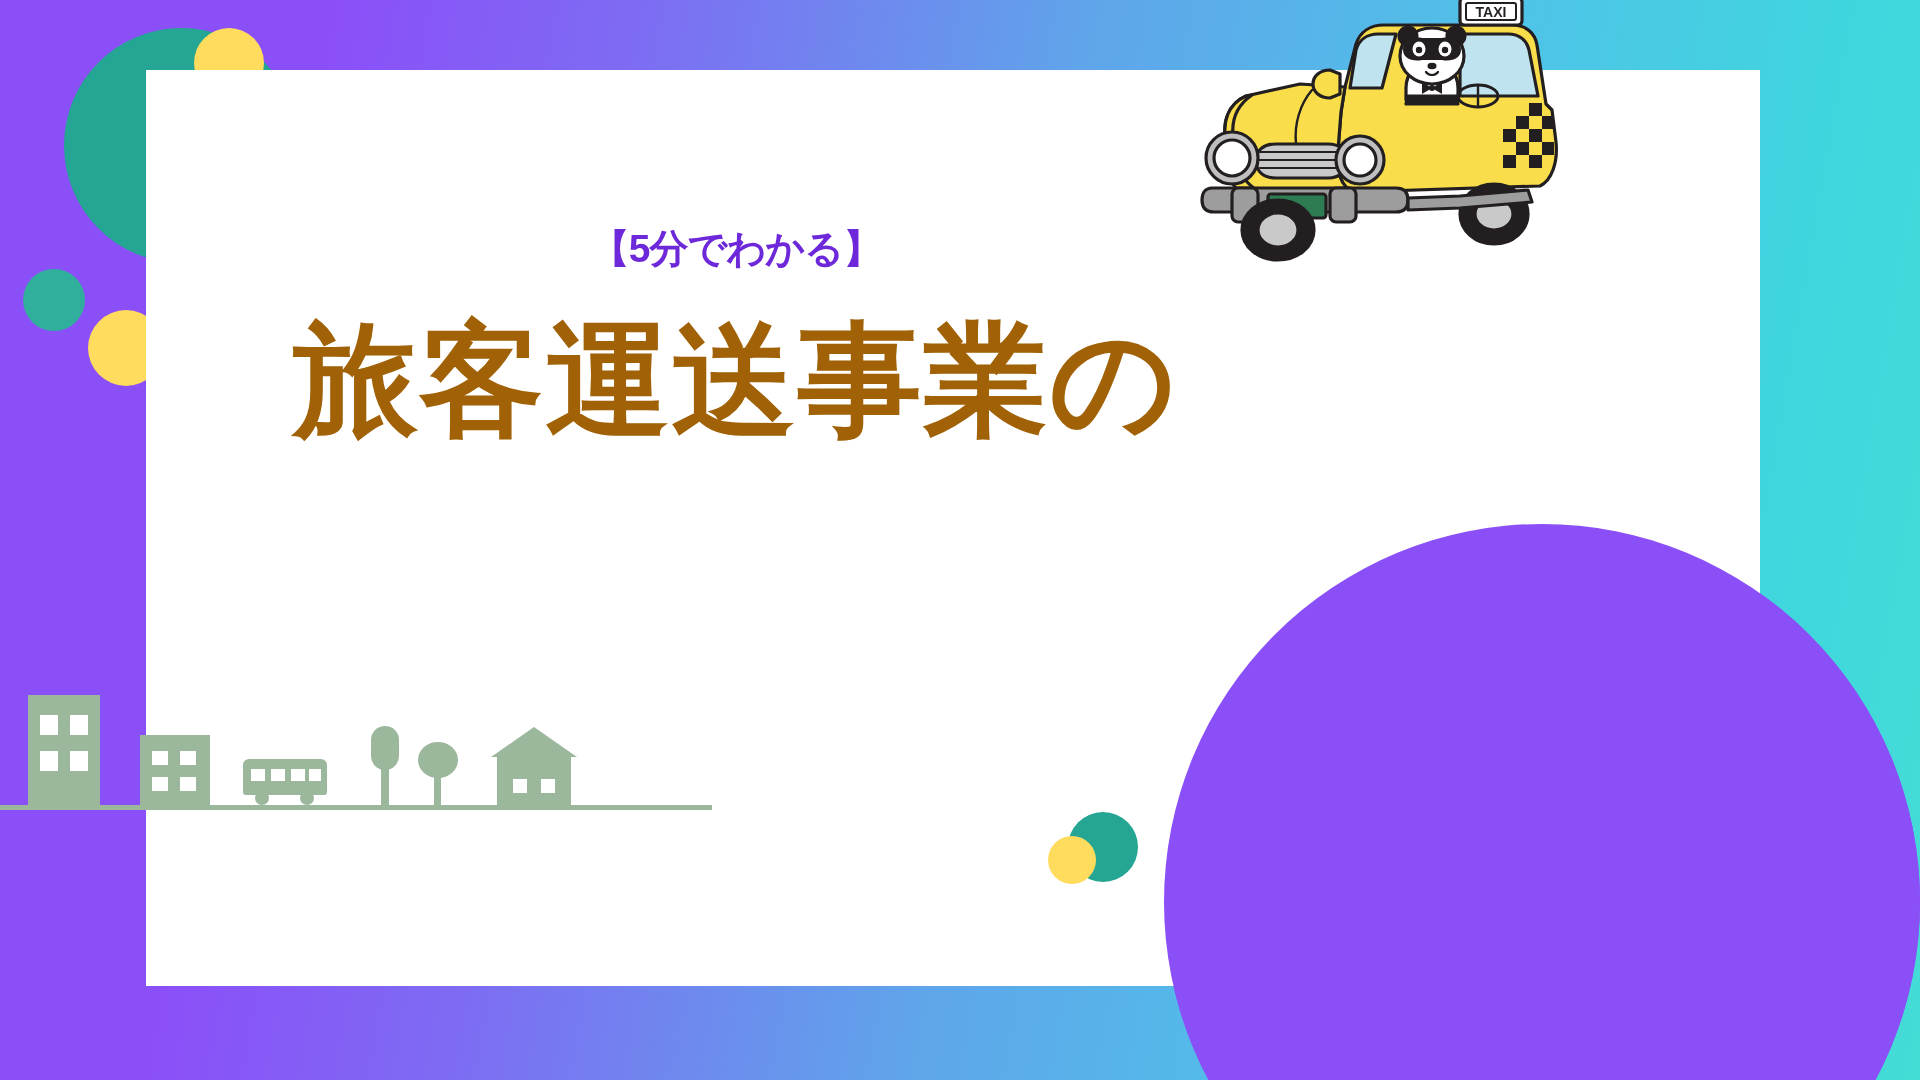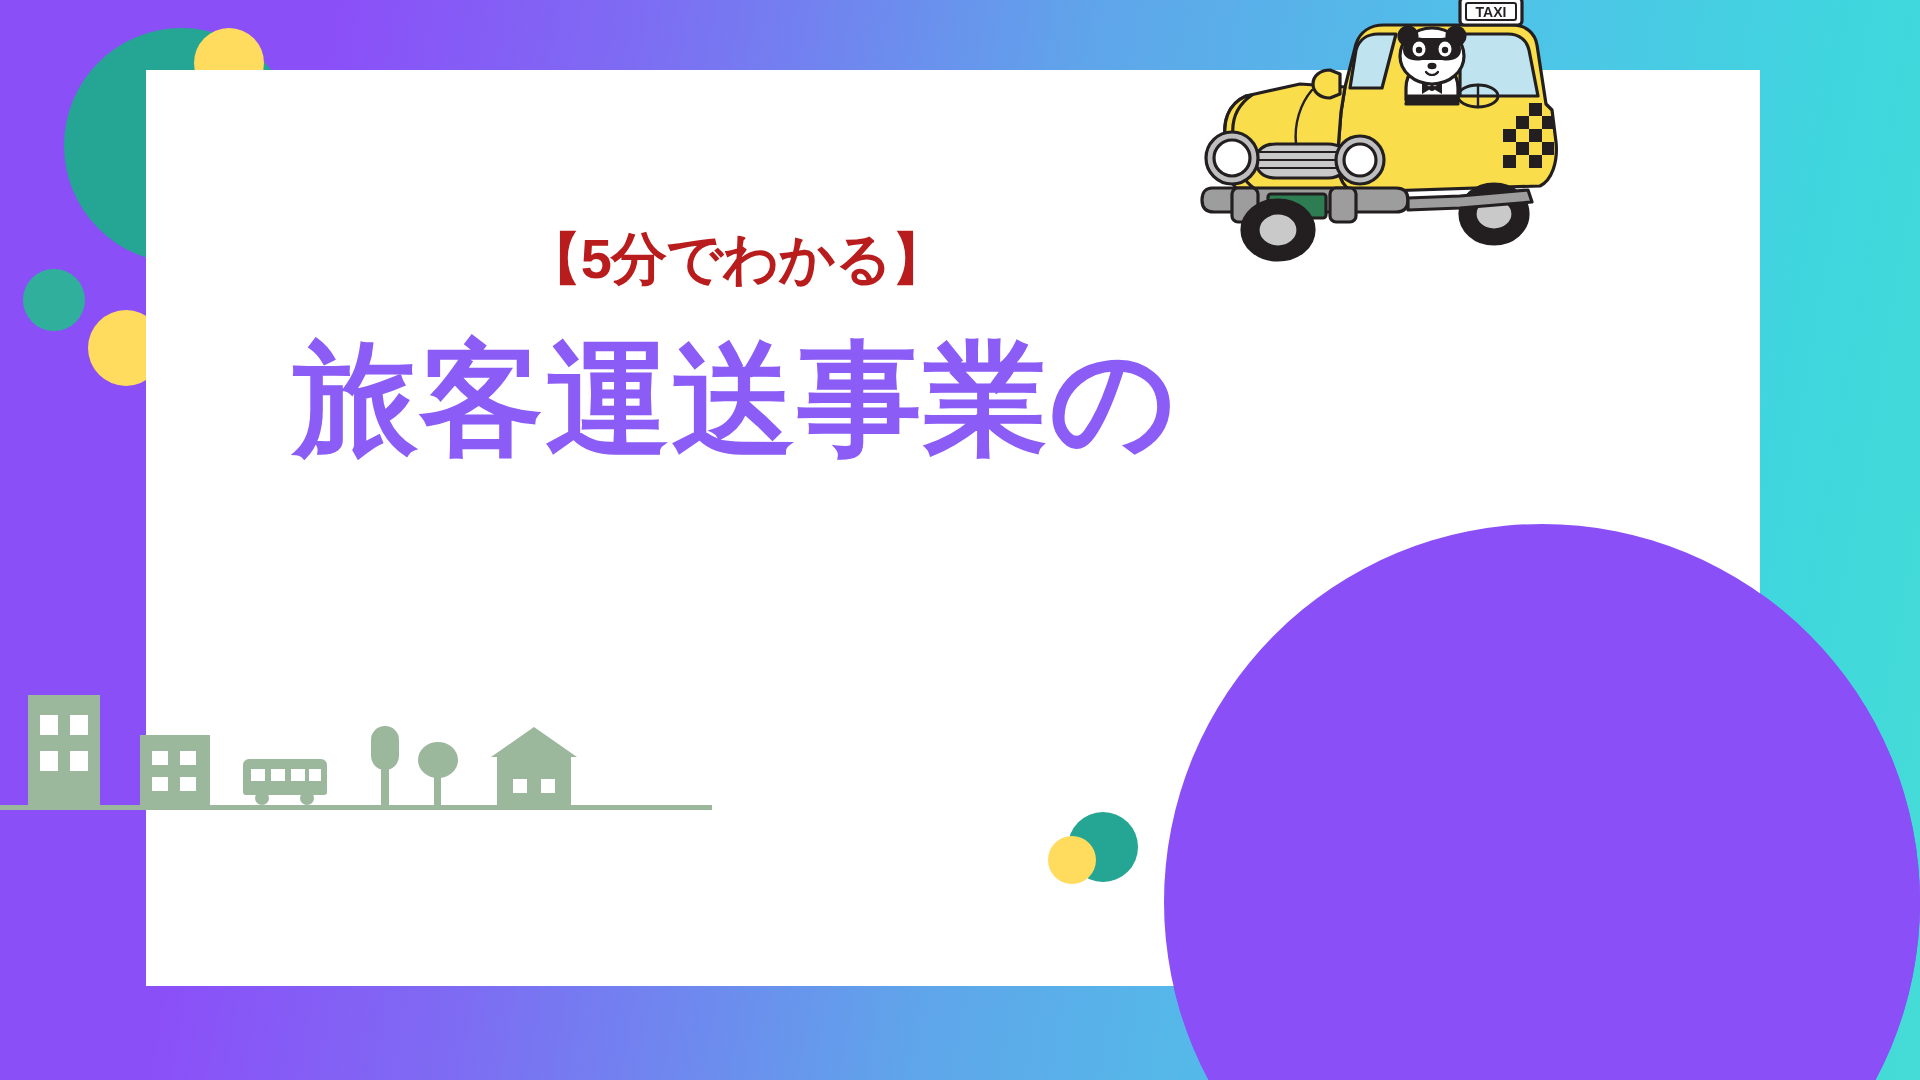--- a/index.html
+++ b/index.html
@@ -71,32 +71,32 @@
   }
 
   
   .text-block{
     position:absolute;
     left:146px; top:228px;
     width:1180px;
     text-align:center;
   }
   .eyebrow{
-    font-size:56px;
+    font-size:39px;
     font-weight:bold;
-    color:#b91c1c;
+    color:#6d28d9;
     letter-spacing:-1px;
     line-height:1.1;
     white-space:nowrap;
   }
   .headline{
     margin-top:34px;
     font-size:124px;
     font-weight:bold;
-    color:#8b5cf6;
+    color:#a16207;
     line-height:1.22;
     letter-spacing:2px;
   }
   .headline-line{ display:block; white-space:nowrap; }
 
   
   .city{
     position:absolute;
     left:0px; top:690px;
     width:720px; height:130px;

